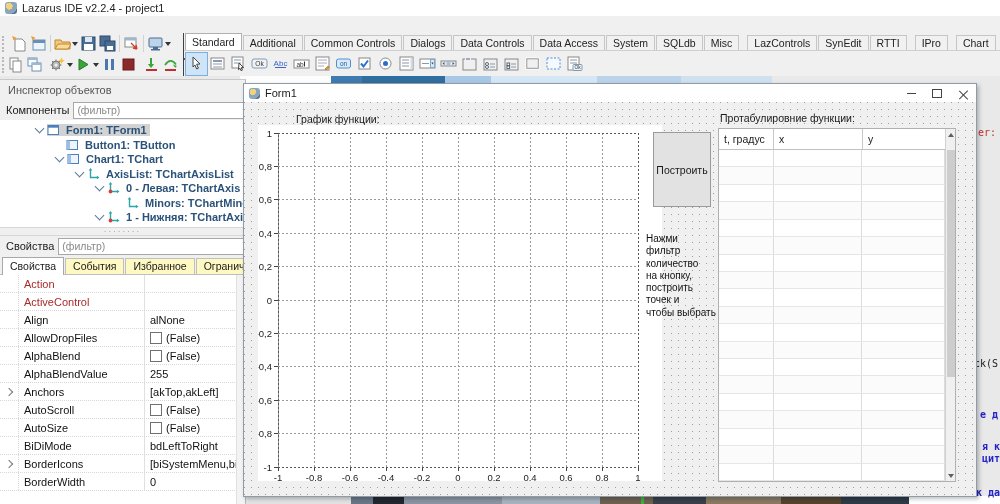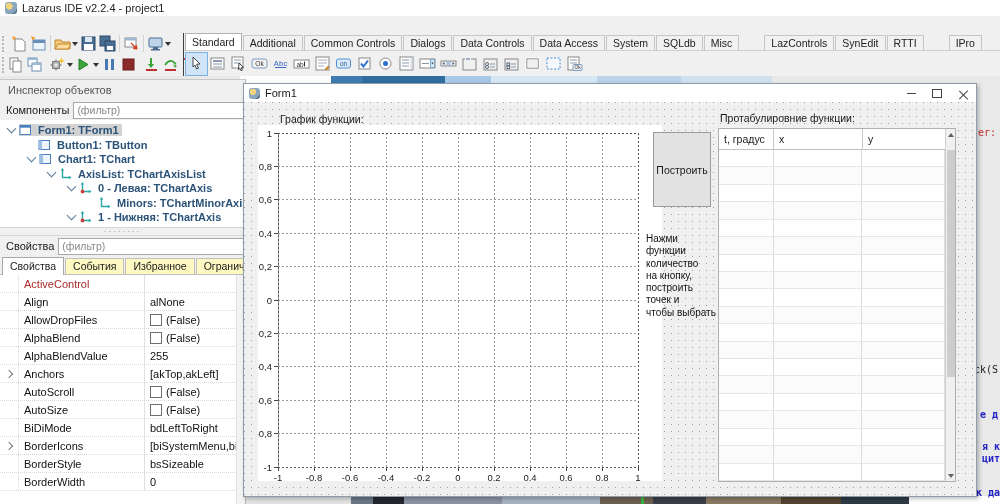--- a/index.html
+++ b/index.html
@@ -21,21 +21,21 @@
   .grip{width:4px;height:16px;border-left:2px dotted #b8b8b8;margin:0 2px 0 1px;}
   .tb-btn{height:20px;display:flex;align-items:center;justify-content:center;padding:0 1px;}
   .tb-drop{width:0;height:0;border-left:3px solid transparent;border-right:3px solid transparent;
            border-top:4px solid #333;margin-left:1px;}
   .tb-sep{width:1px;height:17px;background:#d2d2d2;margin:0 2px;}
   #palette{flex:1;border-left:1px solid #404040;display:flex;flex-direction:column;}
   #palette-tabs{height:17px;display:flex;align-items:flex-end;font-size:10.5px;padding-left:1px;}
   .pal-tab{height:14px;line-height:14px;padding:0 6px;background:#f1f1f1;border:1px solid #c6c6c6;
            border-bottom:none;margin-right:1px;white-space:nowrap;color:#222;}
   .pal-tab.active{background:#fff;height:16px;line-height:17px;border-color:#b0b0b0;}
-  .pal-tab.gap{margin-left:24px;}
+  .pal-tab.gap{margin-left:7px;}
   #palette-icons{height:25px;display:flex;align-items:center;border-top:1px solid #cfcfcf;padding-left:2px;}
   .pal-ic{width:21px;height:22px;display:flex;align-items:center;justify-content:center;}
   .pal-ic.selected{background:#cfe4f7;outline:1px solid #7ab0e0;}
   
   #desktop{position:absolute;left:0;top:76px;width:1000px;height:428px;background:#e9e9e9;}
   #bg-strip-top{position:absolute;left:240px;top:0;width:760px;height:8px;
     background:linear-gradient(90deg,#fdfdfd 0 12%,#3f7ab0 12% 16%,#2f6e9e 16% 27%,
       #a8c8e8 27% 33%,#d5e6f4 33% 47%,#bcd4ea 47% 58%,#cfe0ee 58% 70%,#e9e9e9 70% 100%);}
   #bg-photo{position:absolute;left:245px;top:420px;width:755px;height:8px;
     background:linear-gradient(90deg,#e3e3e3 0 14%,#6b7687 14% 17%,#23272e 17% 21%,#8b94a3 21% 34%,
@@ -45,21 +45,21 @@
   .code-frag{position:absolute;font-family:"DejaVu Sans Mono",monospace;font-size:10px;white-space:pre;}
   
   #inspector{position:absolute;left:0;top:3px;width:245px;height:425px;background:#fff;
              border-top:1px solid #c8c8c8;border-right:1px solid #b5b5b5;font-size:11px;}
   #oi-header{height:20px;line-height:20px;background:#f0f0f0;color:#555;padding-left:8px;font-size:11px;}
   .filter-row{height:20px;display:flex;align-items:center;background:#f0f0f0;padding-left:6px;}
   .filter-row label{margin-right:4px;white-space:nowrap;}
   .filter-input{flex:1;height:15px;border:1px solid #a8a8a8;background:#fff;font-size:10.5px;
                 font-family:"Liberation Sans",sans-serif;padding:0 3px;margin-right:1px;color:#333;}
   .filter-input::placeholder{color:#8a8a8a;}
-  #oi-tree{height:104px;background:#fff;overflow:hidden;padding-top:3px;}
+  #oi-tree{height:104px;background:#fff;overflow:hidden;padding-top:3px;padding-left:28px;}
   .tree-row{height:14.5px;display:flex;align-items:center;white-space:nowrap;}
   .tree-label{font-weight:600;color:#2b5379;padding:0 3px;font-size:11px;}
   .tree-row.selected .tree-sel{background:#d2d2d2;}
   .tree-sel{display:flex;align-items:center;}
   .chev{width:6px;height:6px;border-left:1.5px solid #5a7a9a;border-bottom:1.5px solid #5a7a9a;
         transform:rotate(-45deg);margin:0 4px 3px 0;flex:none;}
   .chev-none{width:10px;flex:none;}
   .tree-ic{width:14px;height:12px;flex:none;margin-right:2px;}
   #oi-splitter{height:7px;background:#f0f0f0;border-top:1px solid #d8d8d8;border-bottom:1px solid #d8d8d8;
                display:flex;align-items:center;justify-content:center;}
@@ -439,21 +439,21 @@
         </div>
     </div>
   </div>
 
   <div id="desktop">
     <div id="bg-strip-top"></div>
     <div id="bg-photo"></div>
     <div id="green-marker"></div>
     <div id="code-frags">
         <span class="code-frag" style="left: 978px; top: 51px; color: rgb(194, 48, 48);">er:</span>
-        <span class="code-frag" style="left: 974px; top: 282px; color: rgb(34, 34, 34); margin-top: 6px;">ck(S</span>
+        <span class="code-frag" style="left: 974px; top: 282px; color: rgb(34, 34, 34);">ck(S</span>
         <span class="code-frag" style="left: 980px; top: 333px; color: rgb(38, 38, 200); font-weight: bold;">е д</span>
         <span class="code-frag" style="left: 982px; top: 365px; color: rgb(38, 38, 200); font-weight: bold;">я к</span>
         <span class="code-frag" style="left: 982px; top: 377px; color: rgb(38, 38, 200); font-weight: bold;">ците</span>
         <span class="code-frag" style="left: 976px; top: 411px; color: rgb(38, 38, 200); font-weight: bold;">к да</span>
       </div>
 
     <div id="inspector">
       <div id="oi-header">Инспектор объектов</div>
       <div class="filter-row">
         <label>Компоненты</label>
@@ -561,20 +561,27 @@
       <div id="oi-tabs">
           <div class="oi-tab active">Свойства</div>
           <div class="oi-tab">События</div>
           <div class="oi-tab">Избранное</div>
           <div class="oi-tab">Ограничения</div>
         </div>
       <div id="prop-grid">
         <div id="prop-rows">
             <div class="prop-row">
               <div class="prop-gutter"></div>
+              <div class="prop-name red">Action</div>
+              <div class="prop-value">
+                <span></span>
+              </div>
+            </div>
+            <div class="prop-row">
+              <div class="prop-gutter"></div>
               <div class="prop-name red">ActiveControl</div>
               <div class="prop-value">
                 <span></span>
               </div>
             </div>
             <div class="prop-row">
               <div class="prop-gutter"></div>
               <div class="prop-name">Align</div>
               <div class="prop-value">
                 <span>alNone</span>
@@ -635,27 +642,20 @@
                 <span>bdLeftToRight</span>
               </div>
             </div>
             <div class="prop-row">
               <div class="prop-gutter">
                 <span class="gutter-chev"></span>
               </div>
               <div class="prop-name">BorderIcons</div>
               <div class="prop-value">
                 <span>[biSystemMenu,biMinimiz</span>
-              </div>
-            </div>
-            <div class="prop-row">
-              <div class="prop-gutter"></div>
-              <div class="prop-name">BorderStyle</div>
-              <div class="prop-value">
-                <span>bsSizeable</span>
               </div>
             </div>
             <div class="prop-row">
               <div class="prop-gutter"></div>
               <div class="prop-name">BorderWidth</div>
               <div class="prop-value">
                 <span>0</span>
               </div>
             </div>
           </div>
@@ -673,21 +673,21 @@
             </div>
           <div class="fw-btn">
               <span class="ic-max"></span>
             </div>
           <div class="fw-btn">
               <span class="ic-close"></span>
             </div>
         </div>
       </div>
       <div id="fw-client">
-        <div class="fw-label" style="left:36px;top:11px">График функции:</div>
+        <div class="fw-label" style="left:52px;top:11px">График функции:</div>
         <div id="chart-box">
             <svg width="404" height="356" viewBox="0 0 404 356" shape-rendering="crispEdges">
               <rect x="0" y="0" width="404" height="356" fill="#fff"></rect>
               <line x1="20" y1="8" x2="20" y2="342" stroke="#999" stroke-dasharray="2 2"></line>
               <line x1="20" y1="342" x2="20" y2="346" stroke="#444"></line>
               <text x="20" y="356" font-size="9.5" text-anchor="middle" fill="#222">-1</text>
               <line x1="56" y1="8" x2="56" y2="342" stroke="#999" stroke-dasharray="2 2"></line>
               <line x1="56" y1="342" x2="56" y2="346" stroke="#444"></line>
               <text x="56" y="356" font-size="9.5" text-anchor="middle" fill="#222">-0,8</text>
               <line x1="92" y1="8" x2="92" y2="342" stroke="#999" stroke-dasharray="2 2"></line>
@@ -751,21 +751,21 @@
               <line x1="16" y1="342" x2="20" y2="342" stroke="#444"></line>
               <text x="14" y="345.5" font-size="9.5" text-anchor="end" fill="#222">-1</text>
               <rect x="20" y="8" width="360" height="334" fill="none" stroke="#555" stroke-dasharray="2 2"></rect>
             </svg>
           </div>
         <div id="build-btn">
           <span>Построить</span>
         </div>
         <div id="hint-label">
             <div>Нажми</div>
-            <div>функции</div>
+            <div>фильтр</div>
             <div>количество</div>
             <div>на кнопку,</div>
             <div>построить</div>
             <div>точек и</div>
             <div>чтобы выбрать</div>
           </div>
         <div class="fw-label" style="left:476px;top:10px">Протабулировние функции:</div>
         <div id="tab-grid">
           <div id="tg-header">
               <div class="tg-hcell" style="width: 55px;">t, градус</div>

